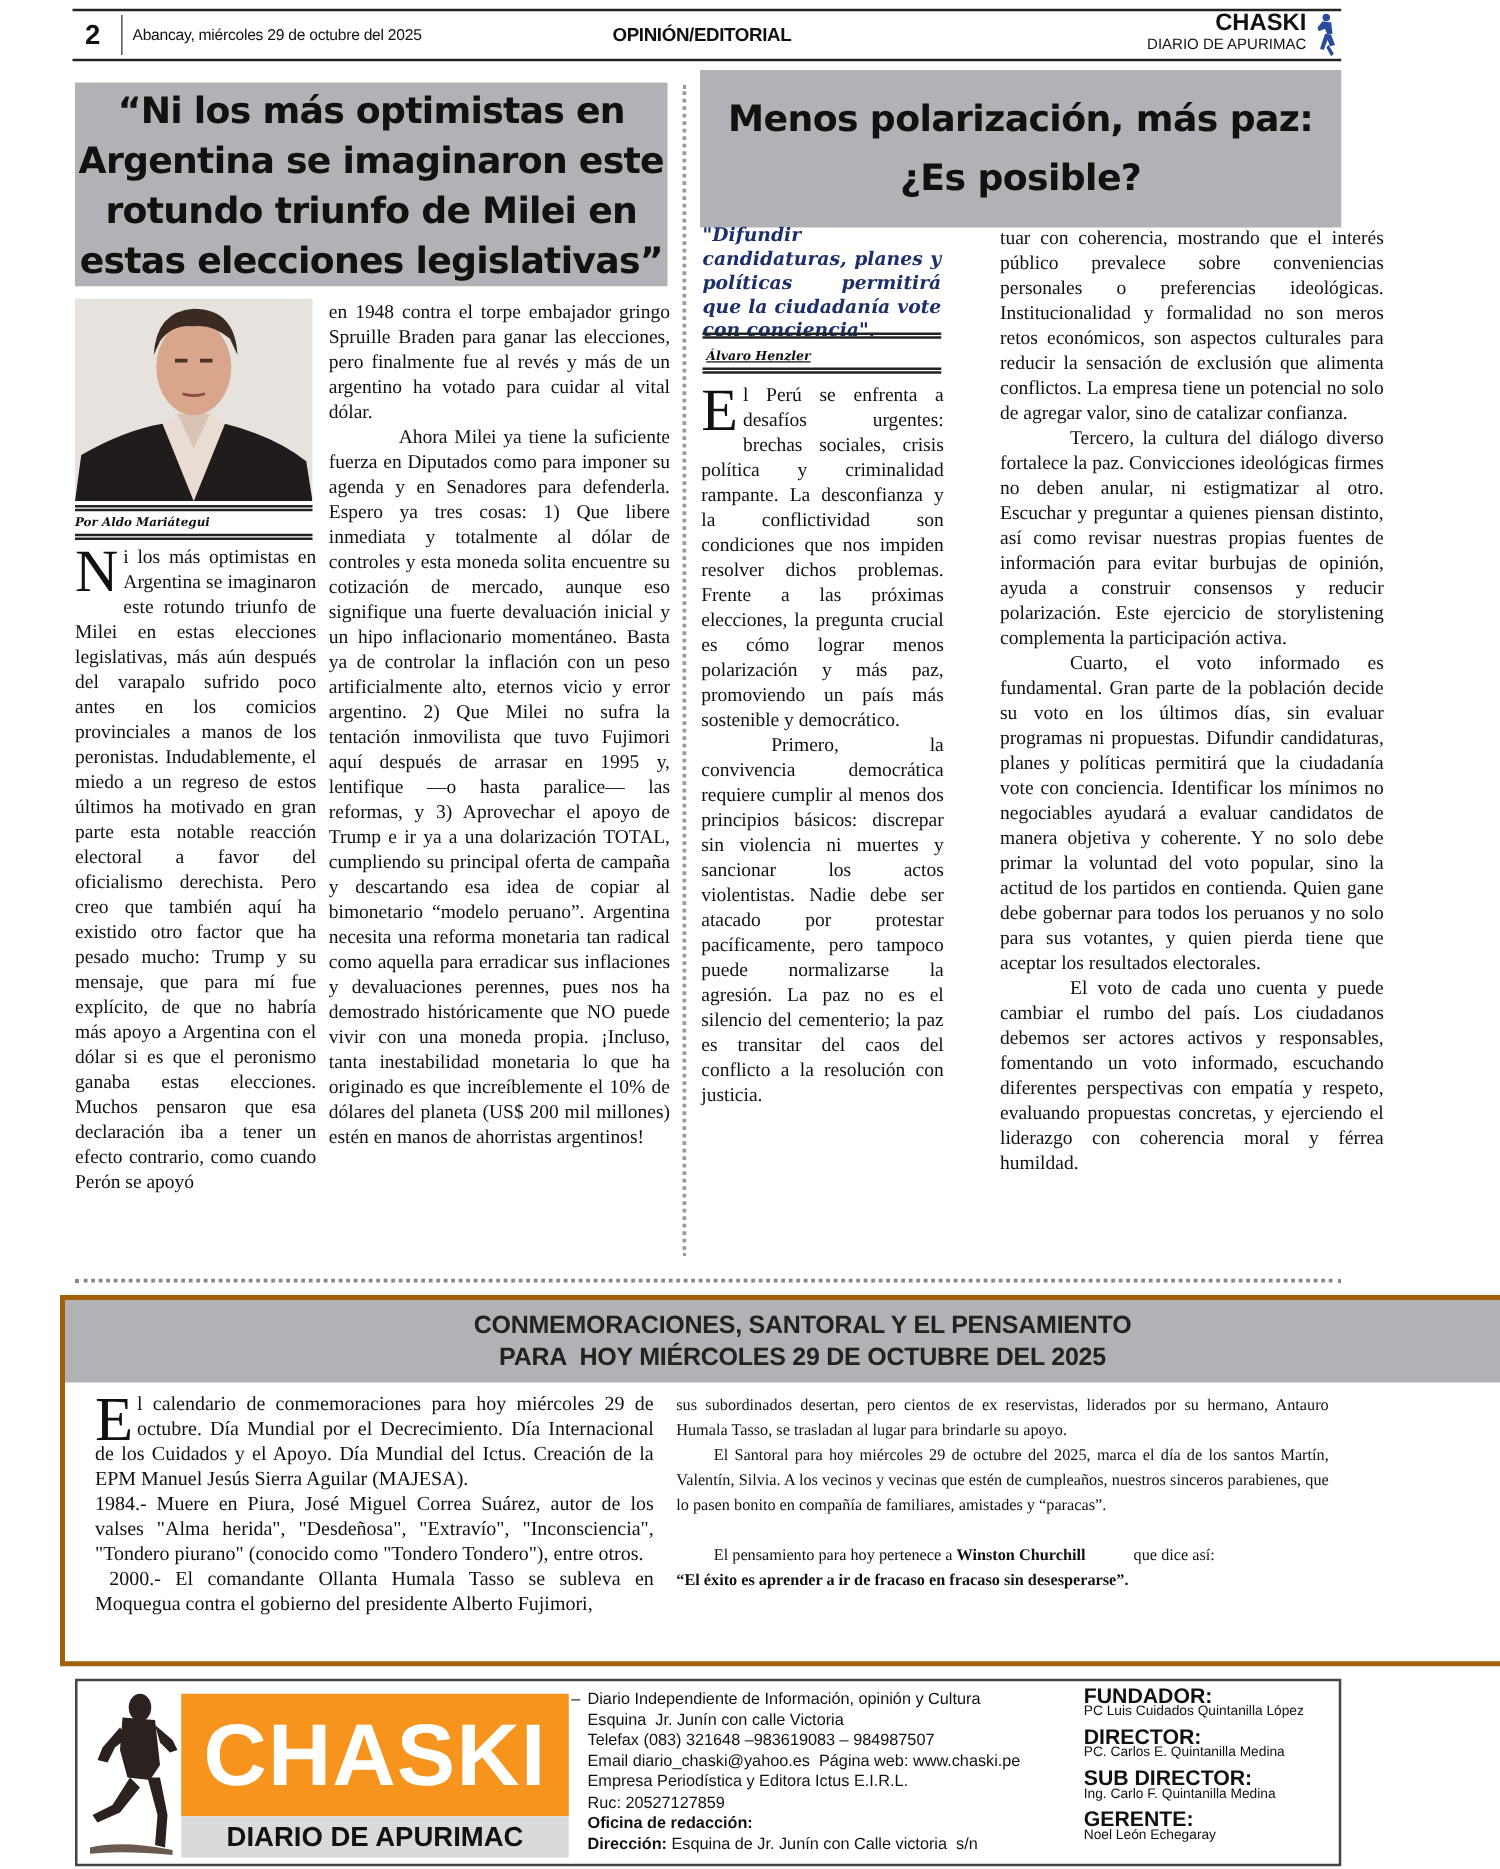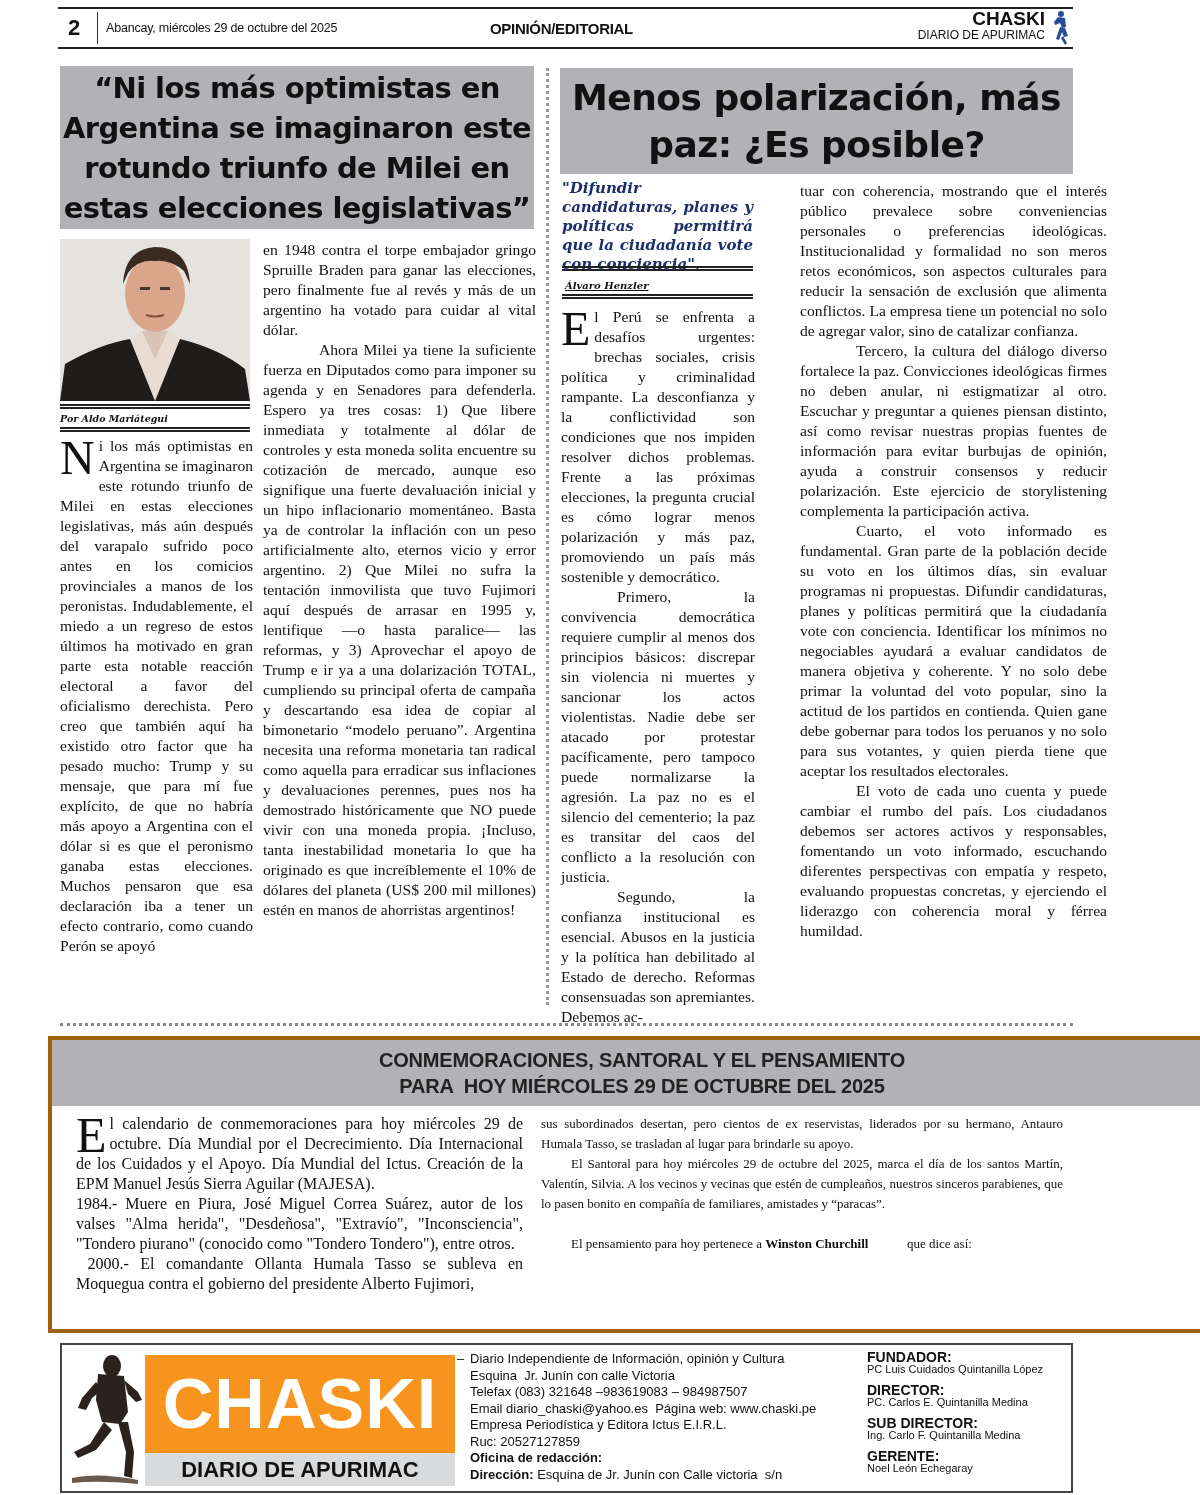--- a/index.html
+++ b/index.html
@@ -28,21 +28,21 @@
   .body-text p { text-indent: 0; }
   .body-text p.ind { text-indent: 56px; }
   .dropcap { float: left; font-size: 48px; line-height: 38px; margin: 3px 4px 0 0; font-family: "Liberation Serif", serif; }
 
   .col-a { left: 60px; top: 436px; width: 193px; }
   .col-b { left: 263px; top: 240px; width: 273px; }
 
   .vsep-dotted { left: 546px; top: 68px; width: 0; height: 937px; border-left: 3px dotted #999; }
 
   
-  .hl-right { left: 560px; top: 68px; width: 513px; height: 106px; font-size: 36px; line-height: 47px; letter-spacing: -0.5px; }
+  .hl-right { left: 560px; top: 56px; width: 513px; height: 126px; font-size: 29px; line-height: 47px; letter-spacing: -0.5px; }
   .pullquote { left: 562px; top: 179px; width: 191px; font: italic bold 15px "DejaVu Serif", serif; color: #1c2f6b; line-height: 19px; text-align: justify; }
   .col-c { left: 561px; top: 307px; width: 194px; }
   .col-d { left: 800px; top: 181px; width: 307px; }
 
   
   .dots-rule { left: 60px; top: 1023px; width: 1013px; height: 4px; border-top: 3px dotted #888; }
   .conm-box { left: 48px; top: 1036px; width: 1188px; height: 297px; border: 4px solid #a16207; }
   .conm-head { position: absolute; left: 0; top: 0; right: 0; height: 66px; background: #b2b2b6; text-align: center; font: bold 20px "Liberation Sans", sans-serif; line-height: 26px; padding-top: 7px; color: #222; letter-spacing: -0.2px; }
   .conm-col1 { left: 76px; top: 1114px; width: 447px; font-size: 16px; line-height: 20px; text-align: justify; }
   .conm-col2 { left: 541px; top: 1114px; width: 522px; font-size: 13px; line-height: 20px; text-align: justify; }
@@ -50,21 +50,21 @@
   .conm-dropcap { float: left; font-size: 50px; line-height: 38px; margin: 2px 3px 0 0; }
 
   
   .mast { left: 60px; top: 1343px; width: 1013px; height: 150px; border: 2px solid #444; }
   .mast-logo-orange { left: 145px; top: 1355px; width: 310px; height: 98px; background: #f7941d; display: flex; align-items: center; justify-content: center; font: bold 70px "Liberation Sans", sans-serif; color: #fff; letter-spacing: 1px; }
   .mast-logo-sub { left: 145px; top: 1453px; width: 310px; height: 33px; background: #d9dadb; text-align: center; font: bold 22px "Liberation Sans", sans-serif; line-height: 33px; color: #111; }
   .mast-runner { left: 68px; top: 1352px; width: 80px; height: 135px; }
   .mast-info { left: 470px; top: 1351px; width: 390px; font: 13px "Liberation Sans", sans-serif; line-height: 16.5px; color: #111; }
   .mast-info .dash { position: absolute; left: -13px; top: 0; }
   .mast-staff { left: 867px; top: 1351px; width: 205px; font: 11px "Liberation Sans", sans-serif; color: #111; }
-  .mast-staff .role { font-weight: bold; font-size: 14px; line-height: 12px; margin-top: 5px; }
+  .mast-staff .role { font-weight: bold; font-size: 17px; line-height: 12px; margin-top: 5px; }
   .mast-staff .role:first-child { margin-top: 0; }
   .mast-staff .name { line-height: 13px; }
 </style>
 </head>
 <body>
 
 <div class="abs hdr-rule-top"></div>
 <div class="abs page-num">2</div>
 <div class="abs hdr-vsep"></div>
 <div class="abs hdr-date">Abancay, miércoles 29 de octubre del 2025</div>
@@ -117,21 +117,20 @@
 <div class="abs headline-box hl-right">Menos polarización, más paz: ¿Es posible?</div>
 <div class="abs pullquote">"Difundir candidaturas, planes y políticas permitirá que la ciudadanía vote con conciencia".</div>
 <div class="abs double-rule" style="left:562px; top:266px; width:191px;"></div>
 <div class="abs byline" style="left:565px; top:280px; font-size:10px;text-decoration:underline;">Álvaro Henzler</div>
 <div class="abs double-rule" style="left:562px; top:294px; width:191px;"></div>
 
 <div class="abs body-text col-c">
   <span class="dropcap">E</span>
   <p>l Perú se enfrenta a desafíos urgentes: brechas sociales, crisis política y criminalidad rampante. La desconfianza y la conflictividad son condiciones que nos impiden resolver dichos problemas. Frente a las próximas elecciones, la pregunta crucial es cómo lograr menos polarización y más paz, promoviendo un país más sostenible y democrático.</p>
   <p class="ind">Primero, la convivencia democrática requiere cumplir al menos dos principios básicos: discrepar sin violencia ni muertes y sancionar los actos violentistas. Nadie debe ser atacado por protestar pacíficamente, pero tampoco puede normalizarse la agresión. La paz no es el silencio del cementerio; la paz es transitar del caos del conflicto a la resolución con justicia.</p>
-  <p class="ind">Segundo, la confianza institucional es esencial. Abusos en la justicia y la política han debilitado al Estado de derecho. Reformas consensuadas son apremiantes. Debemos ac-</p>
 </div>
 
 <div class="abs body-text col-d">
   <p>tuar con coherencia, mostrando que el interés público prevalece sobre conveniencias personales o preferencias ideológicas. Institucionalidad y formalidad no son meros retos económicos, son aspectos culturales para reducir la sensación de exclusión que alimenta conflictos. La empresa tiene un potencial no solo de agregar valor, sino de catalizar confianza.</p>
   <p class="ind">Tercero, la cultura del diálogo diverso fortalece la paz. Convicciones ideológicas firmes no deben anular, ni estigmatizar al otro. Escuchar y preguntar a quienes piensan distinto, así como revisar nuestras propias fuentes de información para evitar burbujas de opinión, ayuda a construir consensos y reducir polarización. Este ejercicio de storylistening complementa la participación activa.</p>
   <p class="ind">Cuarto, el voto informado es fundamental. Gran parte de la población decide su voto en los últimos días, sin evaluar programas ni propuestas. Difundir candidaturas, planes y políticas permitirá que la ciudadanía vote con conciencia. Identificar los mínimos no negociables ayudará a evaluar candidatos de manera objetiva y coherente. Y no solo debe primar la voluntad del voto popular, sino la actitud de los partidos en contienda. Quien gane debe gobernar para todos los peruanos y no solo para sus votantes, y quien pierda tiene que aceptar los resultados electorales.</p>
   <p class="ind">El voto de cada uno cuenta y puede cambiar el rumbo del país. Los ciudadanos debemos ser actores activos y responsables, fomentando un voto informado, escuchando diferentes perspectivas con empatía y respeto, evaluando propuestas concretas, y ejerciendo el liderazgo con coherencia moral y férrea humildad.</p>
 </div>
 
 <div class="abs dots-rule"></div>
@@ -144,20 +143,21 @@
 <div class="abs conm-col1">
   <span class="conm-dropcap">E</span>
   <p>l calendario de conmemoraciones para hoy miércoles 29 de octubre. Día Mundial por el Decrecimiento. Día Internacional de los Cuidados y el Apoyo. Día Mundial del Ictus. Creación de la EPM Manuel Jesús Sierra Aguilar (MAJESA).</p>
   <p>1984.- Muere en Piura, José Miguel Correa Suárez, autor de los valses "Alma herida", "Desdeñosa", "Extravío", "Inconsciencia", "Tondero piurano" (conocido como "Tondero Tondero"), entre otros.</p>
   <p style="white-space:pre-wrap;"> 2000.- El comandante Ollanta Humala Tasso se subleva en Moquegua contra el gobierno del presidente Alberto Fujimori,</p>
 </div>
 <div class="abs conm-col2">
   <p>sus subordinados desertan, pero cientos de ex reservistas, liderados por su hermano, Antauro Humala Tasso, se trasladan al lugar para brindarle su apoyo.</p>
   <p class="ind">El Santoral para hoy miércoles 29 de octubre del 2025, marca el día de los santos Martín, Valentín, Silvia. A los vecinos y vecinas que estén de cumpleaños, nuestros sinceros parabienes, que lo pasen bonito en compañía de familiares, amistades y “paracas”.</p>
   <p class="ind" style="margin-top:20px;"><span>El pensamiento para hoy pertenece a </span><b>Winston Churchill</b><span style="white-space:pre;padding-left:32px;">  que dice así:</span></p>
+  <p style="font-weight:bold;">“El éxito es aprender a ir de fracaso en fracaso sin desesperarse”.</p>
 </div>
 
 <div class="abs mast"></div>
 <svg class="abs mast-runner" viewBox="0 0 80 135">
   <g fill="#2b2220">
     <ellipse cx="44" cy="14" rx="9" ry="11"></ellipse>
     <path d="M30 22 L56 24 L60 60 L52 72 L34 70 L28 48 Z"></path>
     <path d="M28 30 L14 46 L10 56 L18 58 L24 46 L34 38 Z"></path>
     <path d="M56 28 L70 40 L74 48 L68 50 L60 42 Z"></path>
     <path d="M36 70 L22 92 L6 100 L10 106 L28 98 L44 78 Z"></path>

